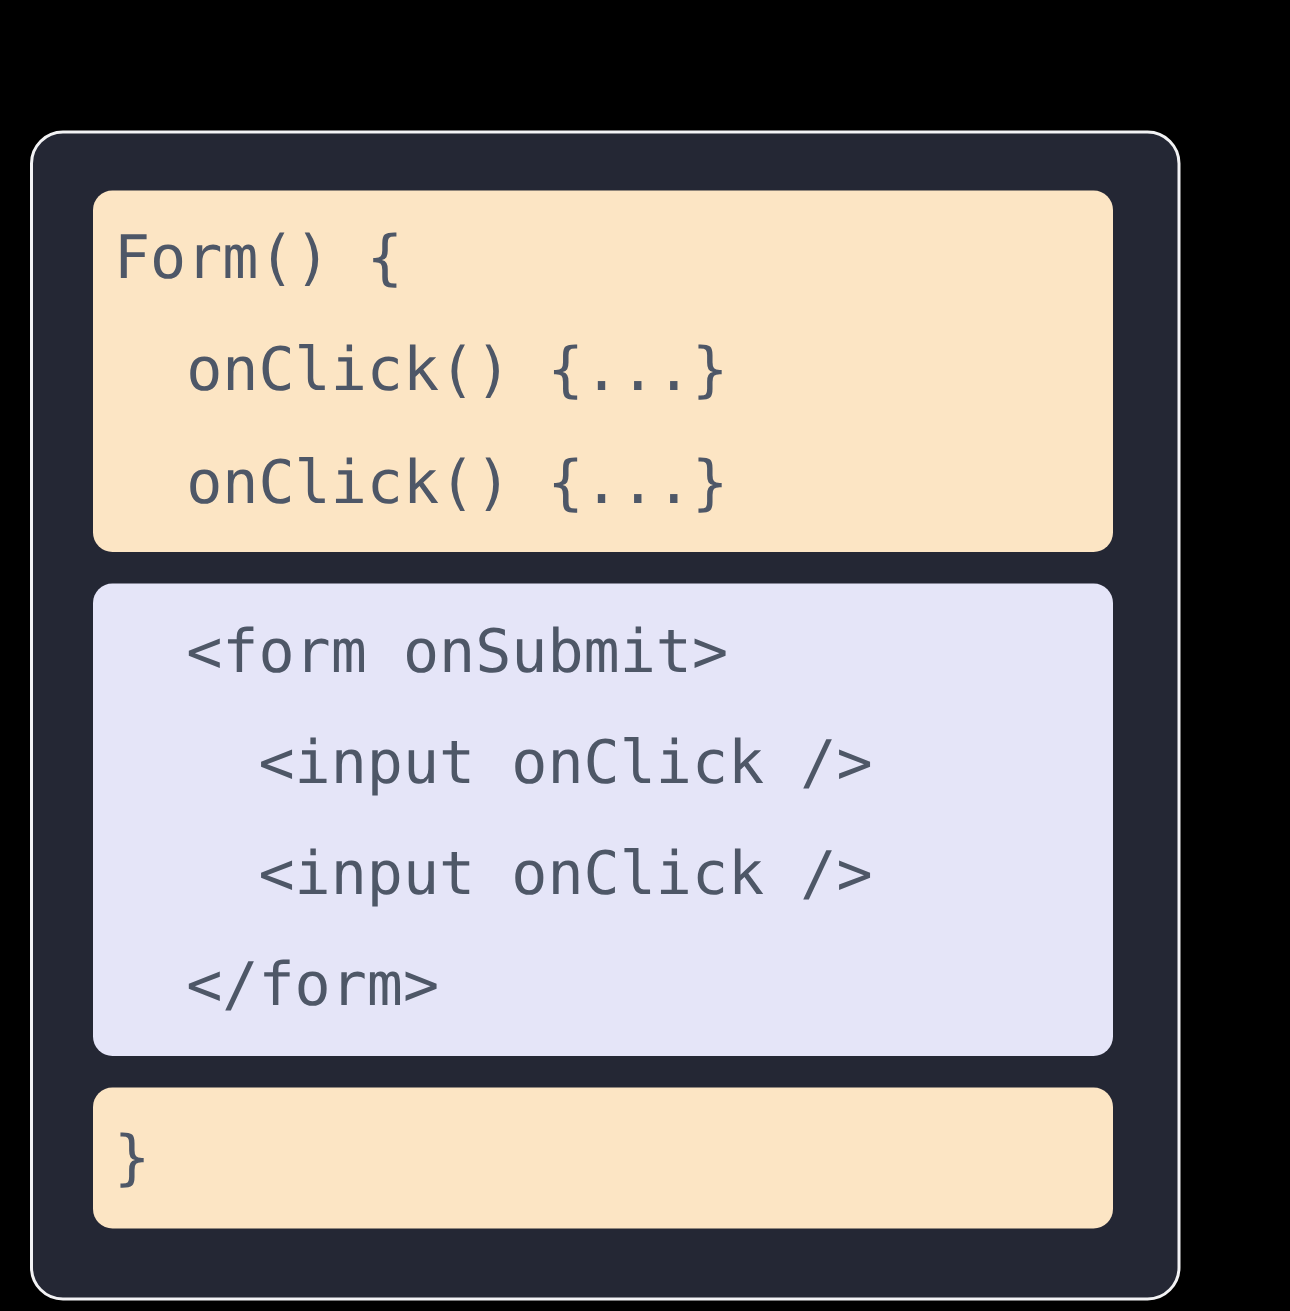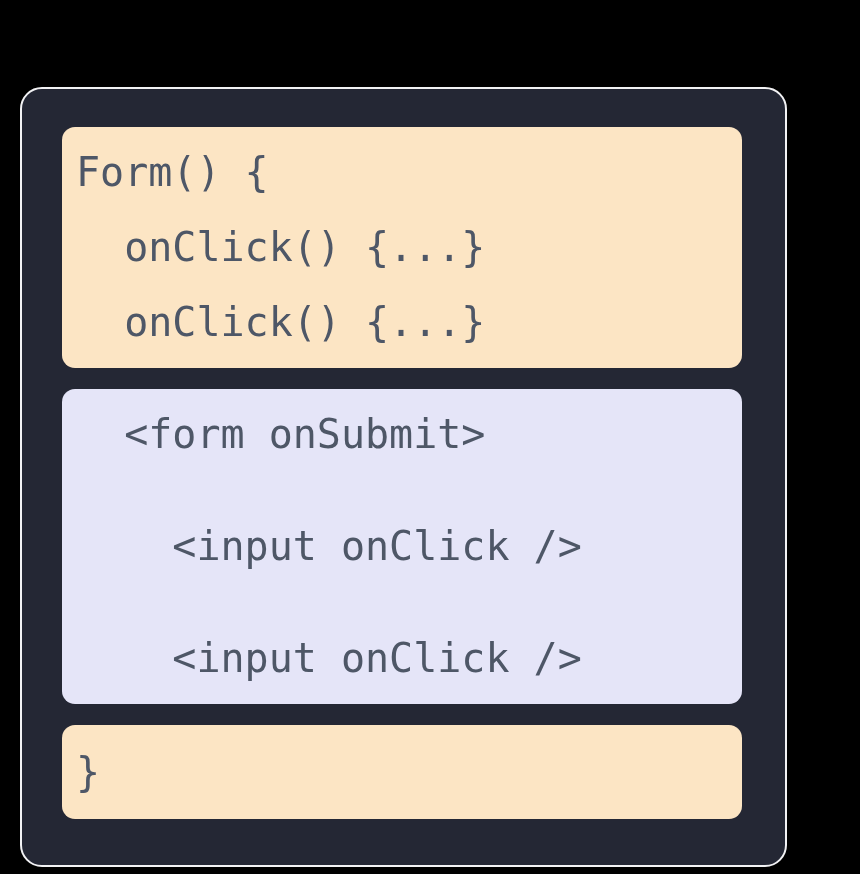--- a/index.html
+++ b/index.html
@@ -44,21 +44,21 @@
     box-sizing: border-box;
     border-radius: 13px;
     display: flex;
     flex-direction: column;
     justify-content: center;
   }
   .panel-peach { background: #fce5c4; }
   .panel-lavender { background: #e5e5f8; }
 
   #panel-component-scope { height: 243px; padding: 0 14px; }
-  #panel-markup        { height: 318px; padding: 0 14px; gap: 38px; }
+  #panel-markup        { height: 318px; padding: 0 14px; }
   #panel-closing       { height:  95px; padding: 0 14px; }
 
   
   .code-line {
     font-family: "DejaVu Sans Mono", "Liberation Mono", monospace;
     font-size: 40px;
     line-height: 75px;
     color: #4e5767;
     white-space: pre;
     letter-spacing: 0px;
@@ -77,20 +77,21 @@
     <div class="panel panel-peach" id="panel-component-scope">
       <div class="code-line">Form() {</div>
       <div class="code-line">  onClick() {...}</div>
       <div class="code-line">  onClick() {...}</div>
     </div>
 
     <div class="panel panel-lavender" id="panel-markup">
       <div class="code-line">  &lt;form onSubmit&gt;</div>
       <div class="code-line">    &lt;input onClick /&gt;</div>
       <div class="code-line">    &lt;input onClick /&gt;</div>
+      <div class="code-line">  &lt;/form&gt;</div>
     </div>
 
     <div class="panel panel-peach" id="panel-closing">
       <div class="code-line">}</div>
     </div>
 
   </div>
 </div>
 
 </body></html>

